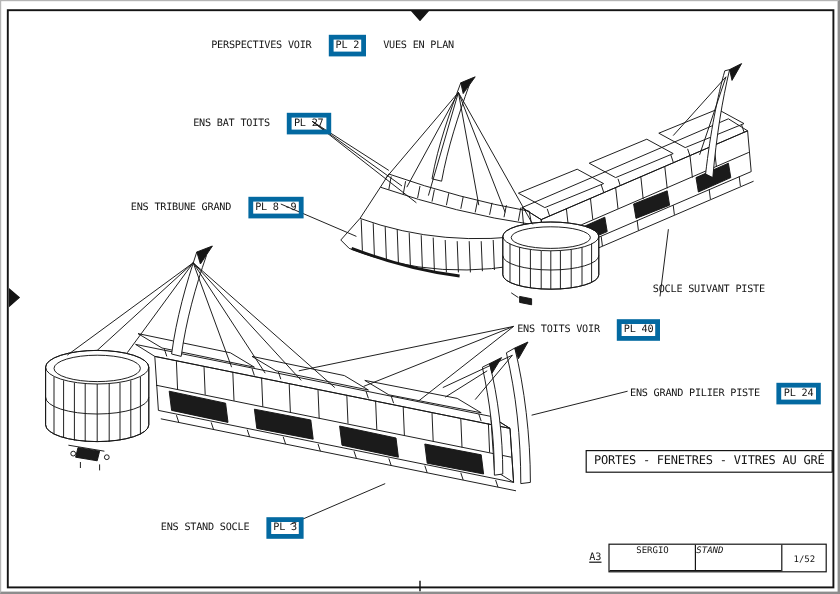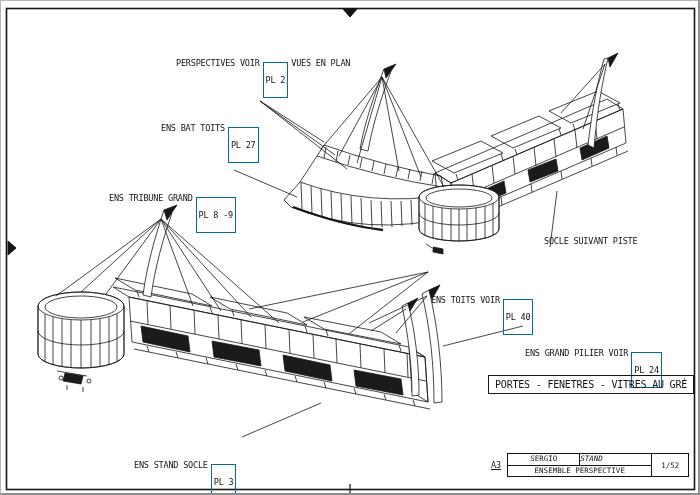--- a/index.html
+++ b/index.html
@@ -3,32 +3,32 @@
 <meta charset="utf-8">
 <style>
   html,body{margin:0;padding:0;background:#e8e8e8;}
   .page{
     position:relative;width:700px;height:495px;background:#ffffff;
     box-sizing:border-box;border:1px solid #b5b5b5;border-right:2px solid #8d8d8d;border-bottom:2px solid #8d8d8d;
     overflow:hidden;font-family:"DejaVu Sans Mono",monospace;color:#141414;
   }
   svg{position:absolute;left:0;top:0;}
   .callout{
-    position:absolute;display:flex;align-items:center;gap:3px;
+    position:absolute;display:flex;align-items:center;gap:14px;
     font-size:8.5px;letter-spacing:-0.2px;white-space:nowrap;line-height:11px;
   }
-  .callout .ref{border:1px solid #0369a1;padding:12px 2px;line-height:10px;margin-top:33px;}
+  .callout .ref{border:4px solid #0369a1;padding:0 2px;line-height:10px;}
   .note-box{
     position:absolute;border:1px solid #141414;padding:3px 6px;
     font-size:10px;letter-spacing:-0.2px;white-space:nowrap;
   }
   .titleblock{position:absolute;left:490px;top:452px;display:flex;align-items:center;font-size:7.5px;}
   .titleblock .a3{margin-right:6px;font-size:8.5px;text-decoration:underline;}
   .tb-grid{display:flex;border:1.4px solid #141414;width:180px;height:22px;background:#fff;}
-  .tb-left{flex:1;display:flex;flex-direction:column;min-width:0;}
+  .tb-left{flex:1;display:flex;min-width:0;}
   .tb-row1{flex:1;display:flex;border-bottom:1px solid #141414;}
   .tb-author{flex:1;text-align:center;border-right:1px solid #141414;line-height:10px;}
   .tb-project{flex:1;text-align:left;line-height:10px;font-style:italic;}
   .tb-row2{flex:1;text-align:center;line-height:10px;}
   .tb-num{width:36px;border-left:1px solid #141414;display:flex;align-items:center;justify-content:center;}
 </style>
 </head>
 <body>
 
 <div class="page">
@@ -187,42 +187,39 @@
 <div class="callout" style="left:543px;top:235px">
   <span>SOCLE SUIVANT PISTE</span>
 </div>
 
 <div class="callout" style="left:430px;top:265px">
   <span>ENS TOITS VOIR</span>
   <span class="ref">PL 40</span>
 </div>
 
 <div class="callout" style="left:524px;top:318px">
-  <span>ENS GRAND PILIER VOIR</span>
+  <span>ENS GRAND PILIER PISTE</span>
   <span class="ref">PL 24</span>
 </div>
 
 <div class="note-box" style="left:487px;top:374px">
   <span>PORTES - FENETRES - VITRES AU GRÉ</span>
 </div>
 
 <div class="callout" style="left:133px;top:430px">
   <span>ENS STAND SOCLE</span>
   <span class="ref">PL 3</span>
 </div>
 
 <div class="titleblock">
   <span class="a3">A3</span>
   <div class="tb-grid">
     <div class="tb-left">
       <div class="tb-row1">
         <span class="tb-author">SERGIO</span>
         <span class="tb-project">STAND</span>
       </div>
-      <div class="tb-row2">
-        <span>ENSEMBLE PERSPECTIVE</span>
-      </div>
     </div>
     <div class="tb-num">1/52</div>
   </div>
 </div>
 
 </div>
 
 </body></html>

